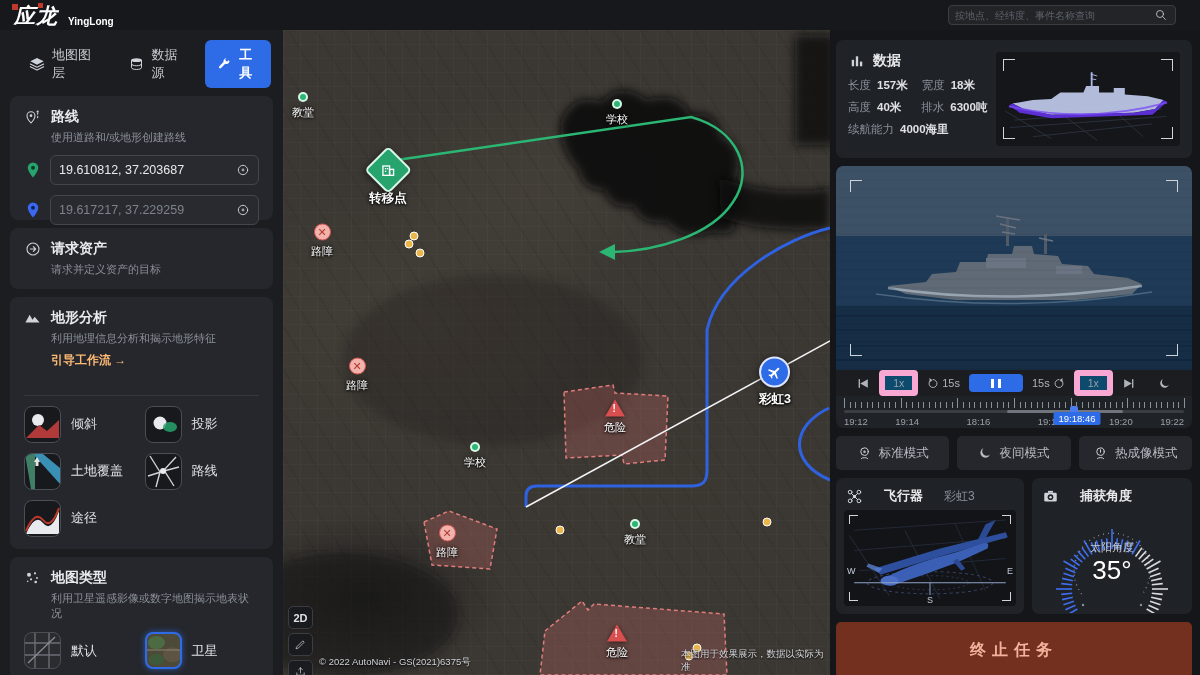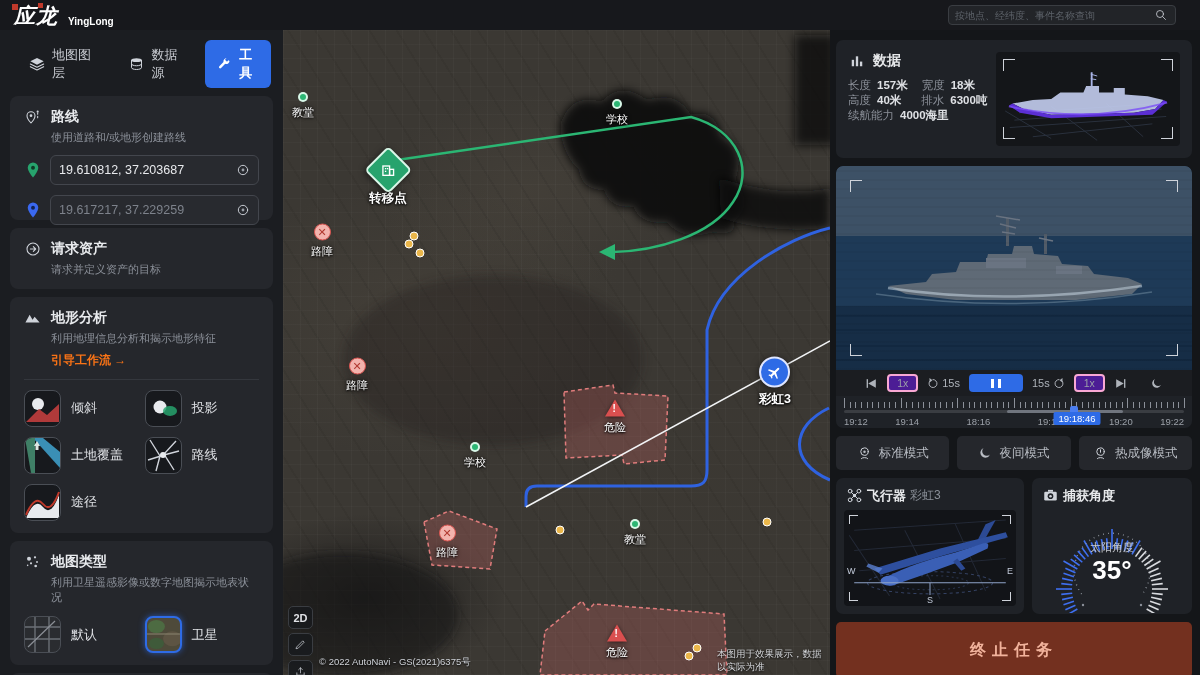--- a/index.html
+++ b/index.html
@@ -19,21 +19,21 @@
   
   #sidebar{position:absolute;left:0;top:30px;width:283px;height:645px;background:#1b1d21;overflow:hidden;z-index:20;}
   #navrow{display:flex;align-items:center;gap:10px;padding:10px 12px 8px 18px;}
   .navbtn{display:flex;align-items:center;gap:7px;color:#c9ccd2;font-size:13px;padding:6px 10px;border-radius:6px;cursor:pointer;}
   .navbtn.active{background:#2e6be6;color:#fff;font-weight:bold;}
   .card{background:#25272c;border-radius:8px;margin:0 10px 8px 10px;padding:12px 14px;position:relative;}
   .card-head{display:flex;align-items:center;gap:10px;}
   .card-title{font-size:14px;font-weight:bold;color:#e8eaed;}
   .card-sub{font-size:11px;color:#8b9099;margin:4px 0 0 27px;line-height:1.35;}
   .ico{width:17px;height:17px;flex:0 0 17px;display:inline-flex;align-items:center;justify-content:center;}
-  .link{color:#f97316;font-size:12px;font-weight:bold;margin:6px 0 0 27px;display:inline-block;cursor:pointer;}
+  .link{color:#fdba74;font-size:12px;font-weight:bold;margin:6px 0 16px 27px;display:inline-block;cursor:pointer;}
   .divider{height:1px;background:#34373d;margin:10px 0 10px 0;}
   .coordrow{display:flex;align-items:center;gap:8px;margin-top:10px;}
   .pin{width:18px;height:18px;flex:0 0 18px;}
   .coord{flex:1;height:30px;background:#282a2f;border:1px solid #43464d;border-radius:6px;
     display:flex;align-items:center;padding:4px 8px;font-size:12.5px;color:#e8eaed;}
   .coord.dim{color:#7d828b;}
   .coord .tgt{margin-left:auto;color:#9ba0a8;}
   .connector{position:absolute;left:22px;top:166px;width:1px;height:14px;border-left:1px dotted #5a5e66;}
   .toolgrid{display:grid;grid-template-columns:1fr 1fr;gap:10px 6px;margin-top:10px;}
   .tool{display:flex;align-items:center;gap:10px;cursor:pointer;}
@@ -67,66 +67,66 @@
      display:flex;align-items:center;justify-content:center;box-shadow:0 2px 6px rgba(0,0,0,.5);}
   .diamond svg{transform:rotate(-45deg);}
   .bigcircle{width:40px;height:40px;border-radius:50%;background:#2f62e0;border:2.5px solid #dfe6ff;
      display:flex;align-items:center;justify-content:center;box-shadow:0 2px 8px rgba(0,0,0,.55);}
   .dronecircle{width:31px;height:31px;border-radius:50%;background:#2e6be6;border:2px solid #dfe6ff;
      display:flex;align-items:center;justify-content:center;box-shadow:0 2px 8px rgba(0,0,0,.55);}
   #mapctrls{position:absolute;left:5px;top:576px;display:flex;flex-direction:column;gap:4px;z-index:8;}
   .mbtn{width:25px;height:23px;background:rgba(24,26,30,.88);border:1px solid #3a3d42;border-radius:5px;
      color:#dfe1e5;font-size:11px;font-weight:bold;display:flex;align-items:center;justify-content:center;cursor:pointer;}
   #copyright{position:absolute;left:36px;top:626px;font-size:9.5px;color:#cfd2d8;text-shadow:0 1px 2px #000;z-index:8;}
-  #disclaimer{position:absolute;left:398px;top:618px;font-size:9.5px;color:#d8dade;text-shadow:0 1px 2px #000;z-index:8;margin-left:36px;}
+  #disclaimer{position:absolute;left:398px;top:618px;font-size:9.5px;color:#d8dade;text-shadow:0 1px 2px #000;z-index:8;}
   
   #rightpanel{position:absolute;left:830px;top:30px;width:370px;height:645px;z-index:20;}
   .rcard{position:absolute;left:6px;width:356px;background:#1f2227;border-radius:7px;}
   #datacard{top:10px;height:118px;display:flex;padding:12px;gap:10px;}
   .dc-left{width:138px;}
   .dc-title{display:flex;align-items:center;gap:8px;font-size:14px;font-weight:bold;}
-  .spec{font-size:11.5px;display:flex;gap:6px;white-space:nowrap;}
+  .spec{font-size:11.5px;margin-top:7px;display:flex;gap:6px;white-space:nowrap;}
   .spec b{color:#dfe1e5;font-weight:bold;}
   .spec span{color:#8b9099;}
   .shipbox{flex:1;background:#141619;border-radius:4px;position:relative;overflow:hidden;}
   .cb{position:absolute;width:12px;height:12px;border:1.5px solid #cfd3da;z-index:4;}
   .cb.tl{left:7px;top:7px;border-right:none;border-bottom:none;}
   .cb.tr{right:7px;top:7px;border-left:none;border-bottom:none;}
   .cb.bl{left:7px;bottom:7px;border-right:none;border-top:none;}
   .cb.br{right:7px;bottom:7px;border-left:none;border-top:none;}
   #videocard{top:136px;height:262px;overflow:hidden;}
   #videophoto{position:absolute;left:0;top:0;right:0;height:204px;border-radius:7px 7px 0 0;overflow:hidden;
     background:linear-gradient(180deg,#41586e 0%,#35506b 18%,#274souped 0),linear-gradient(180deg,#41586e 0%,#35506b 20%,#1f3c5c 45%,#16304b 70%,#122840 100%);}
   #videophoto::after{content:"";position:absolute;inset:0;
     background:repeating-linear-gradient(0deg,rgba(0,0,0,.08) 0 2px,transparent 2px 9px);opacity:.5;}
   #vctrls{position:absolute;left:0;right:0;top:204px;height:26px;background:#1b1d21;display:flex;align-items:center;justify-content:center;gap:9px;}
   .vc{color:#aeb3ba;font-size:11px;display:flex;align-items:center;gap:3px;cursor:pointer;}
-  .spd{background:#4c1d95;border:2px solid #f9a8d4;border-radius:4px;padding:1px 8px;font-size:10.5px;color:#9ba0a8;}
+  .spd{background:#0c4a6e;border:6px solid #f9a8d4;border-radius:4px;padding:1px 8px;font-size:10.5px;color:#9ba0a8;}
   #pausebtn{width:54px;height:18px;background:#2e6be6;border-radius:4px;display:flex;align-items:center;justify-content:center;gap:4px;cursor:pointer;}
   #pausebtn i{width:3px;height:9px;background:#fff;display:block;}
   #ruler{position:absolute;left:8px;right:8px;top:232px;height:10px;}
   #ruler i{position:absolute;bottom:0;width:1px;background:#8b9099;}
   #track{position:absolute;left:8px;right:8px;top:244px;height:3px;background:#3a3d42;border-radius:2px;}
   #buffer{position:absolute;left:48%;width:34%;top:0;height:3px;background:#70757e;border-radius:2px;}
   #handle{position:absolute;left:67.7%;top:-4px;width:8px;height:11px;background:#4a7df0;border-radius:2px;transform:translateX(-50%);}
   #curbadge{position:absolute;left:67.7%;top:246px;transform:translateX(-50%);background:#2e6be6;color:#fff;
     font-size:9.5px;padding:1px 5px;border-radius:2px;z-index:3;}
   .tlabel{position:absolute;top:250px;font-size:9.5px;color:#9ba0a8;}
   #modes{position:absolute;left:6px;top:406px;width:356px;display:flex;gap:8px;}
   .mode{flex:1;height:34px;background:#25272c;border-radius:5px;display:flex;align-items:center;justify-content:center;
     gap:7px;color:#b9bdc4;font-size:12.5px;cursor:pointer;}
   #aircard{top:448px;width:188px;height:136px;padding:9px 10px;}
   #capcard{top:448px;left:202px;width:160px;height:136px;padding:9px 10px;}
-  .sm-title{display:flex;align-items:flex-start;gap:4px;font-size:13px;font-weight:bold;}
+  .sm-title{display:flex;align-items:center;gap:21px;font-size:13px;font-weight:bold;}
   .sm-title .sub{color:#8b9099;font-weight:normal;font-size:12px;}
   #dronebox{position:absolute;left:8px;right:8px;top:32px;bottom:8px;background:#121418;border-radius:4px;overflow:hidden;}
   .gaugewrap{position:absolute;left:0;right:0;top:26px;bottom:0;display:flex;align-items:center;justify-content:center;}
   .gtext{position:absolute;left:0;right:0;top:62px;text-align:center;}
   .gtext .l1{font-size:11px;color:#c9ccd2;}
-  .gtext .l2{font-size:26px;font-weight:bold;color:#fff;margin-top:0px;}
+  .gtext .l2{font-size:26px;font-weight:normal;color:#fff;margin-top:0px;}
   #terminate{position:absolute;left:6px;top:592px;width:356px;height:56px;background:#73301f;border-radius:5px;
     color:#f2b39c;font-size:16px;font-weight:bold;letter-spacing:6px;display:flex;align-items:center;justify-content:center;cursor:pointer;}
   svg{display:block;}
   .icostroke{stroke:#cfd3da;fill:none;stroke-width:1.6;stroke-linecap:round;stroke-linejoin:round;}
 </style>
 </head>
 <body>
 
 <div id="topbar">
   <div class="logo">

